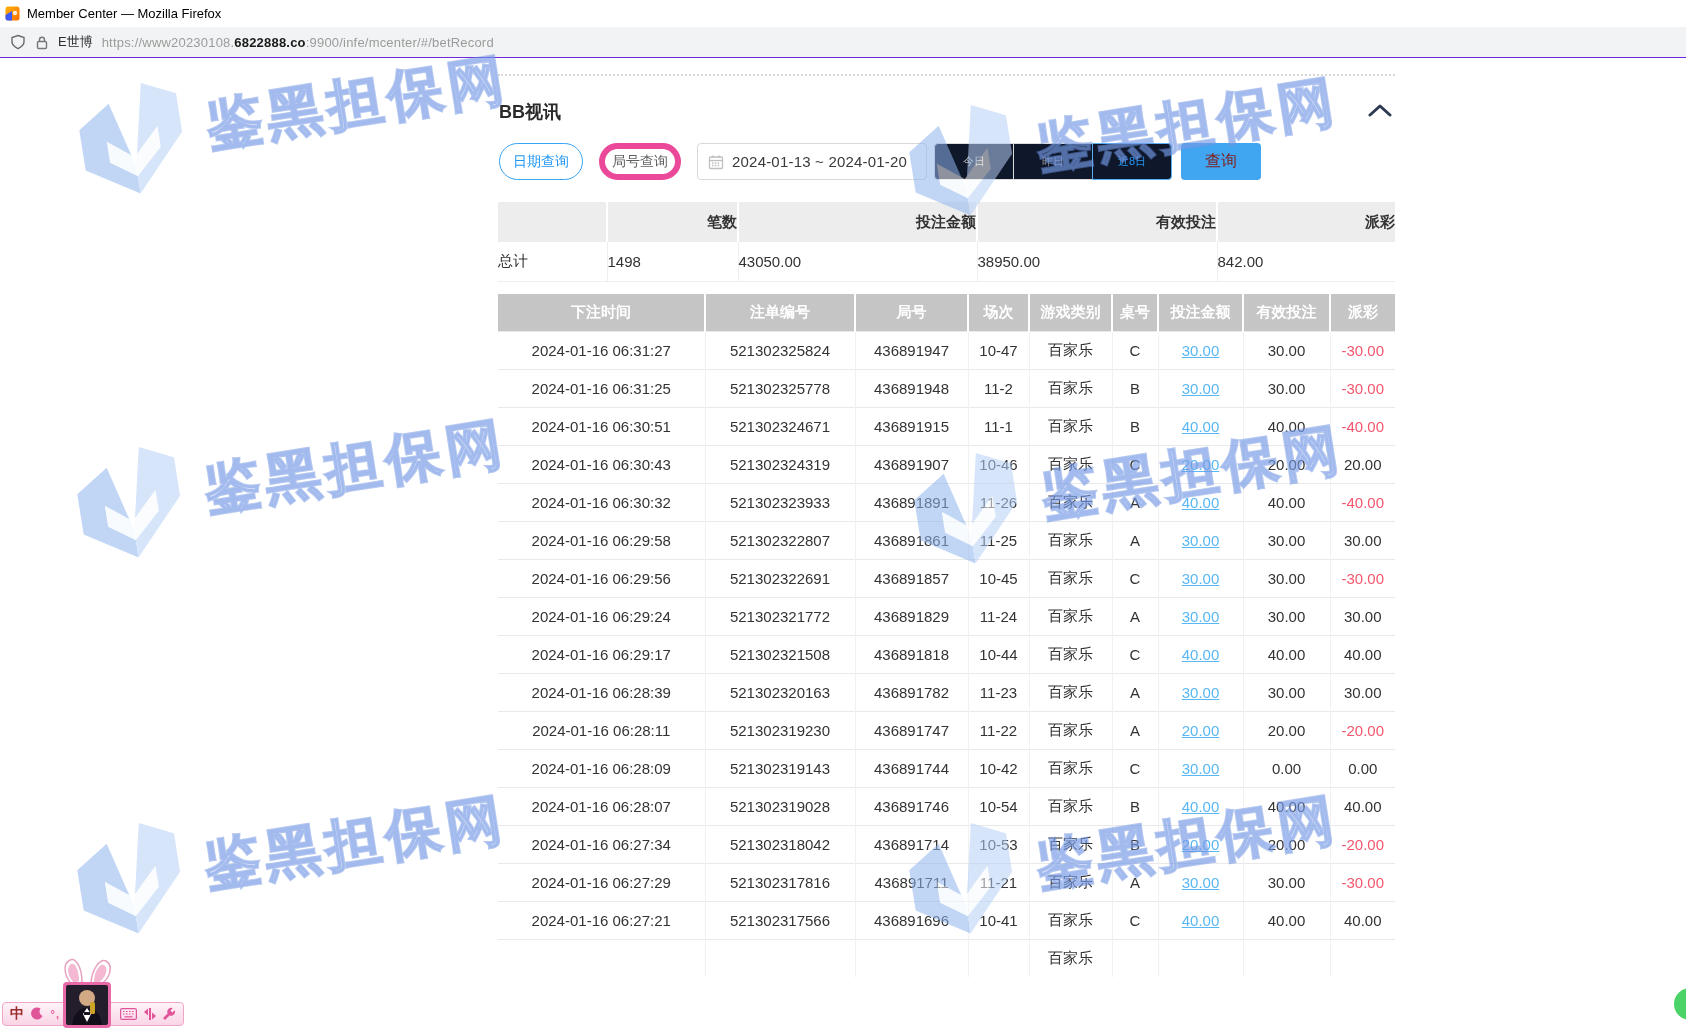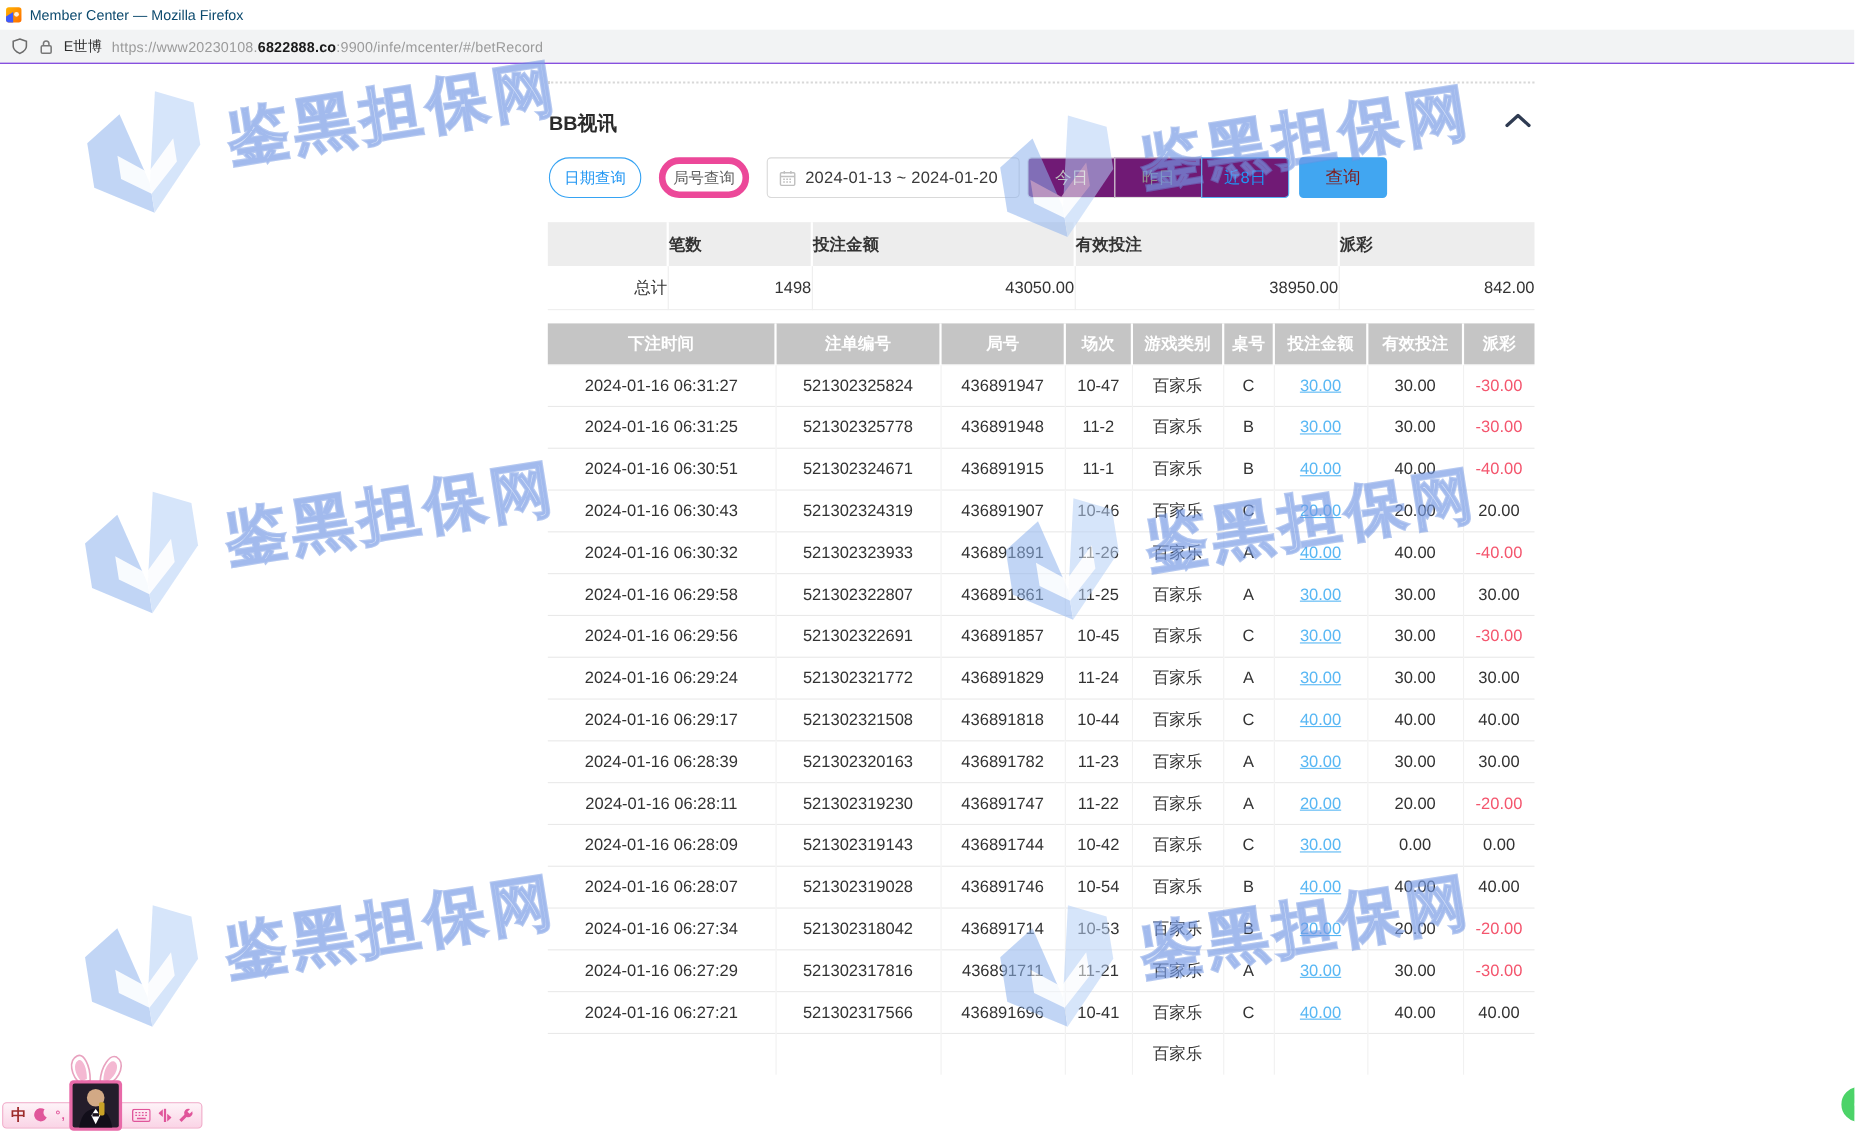--- a/index.html
+++ b/index.html
@@ -3,21 +3,21 @@
 <meta charset="utf-8">
 <style>
   * { box-sizing: border-box; margin: 0; padding: 0; }
   html,body { width:1686px; height:1030px; overflow:hidden; background:#fff;
               font-family:"Liberation Sans", sans-serif; }
   .page { position:relative; width:1686px; height:1030px; overflow:hidden; background:#fff; }
 
   
   .titlebar { position:absolute; left:0; top:0; width:100%; height:27px; background:#fff;
               display:flex; align-items:center; gap:7px; padding-left:5px; }
-  .titlebar .title { font-size:13px; color:#0c4a6e; }
+  .titlebar .title { font-size:13px; color:#000000; }
   .urlbar { position:absolute; left:0; top:27px; width:100%; height:31px; background:#f2f3f4;
             border-bottom:1px solid #6d28d9; display:flex; align-items:center; gap:9px; padding-left:10px; }
   .urlbar .site { font-size:13px; color:#2b2b2b; }
   .urlbar .url { font-size:13px; color:#9b9b9b; letter-spacing:.2px; }
   .urlbar .url .u2 { color:#1b1b1b; font-weight:700;text-align:right; }
   .icon16 { display:inline-flex; align-items:center; }
 
   
   .main { position:absolute; left:498px; top:58px; width:897px; }
   .dotted { position:absolute; left:0; top:16px; width:897px; border-top:2px dotted #d8d8d8; }
@@ -25,34 +25,34 @@
   .chev { position:absolute; left:870px; top:45px; cursor:pointer; }
 
   .filters { position:absolute; left:1px; top:85px; display:flex; align-items:center; }
   .pill { height:37px; border-radius:19px; background:#fff; font-size:14px; cursor:pointer; }
   .pill.blue { width:84px; border:1px solid #36a3f3; color:#2196f3; }
   .pill.gray { width:82px; border:6px solid #ec4899; color:#5f5f5f; margin-left:16px; }
   .datebox { width:230px; height:37px; margin-left:16px; border:1px solid #d9d9d9; border-radius:4px;
              display:flex; align-items:center; gap:8px; padding-left:10px; background:#fff; cursor:pointer; }
   .datebox .dtxt { font-size:15px; color:#3a3a3a; font-weight:500; letter-spacing:.2px; }
   .seg { display:flex; margin-left:7px; }
-  .seg-btn { width:80px; height:37px; background:#701a75; border:1px solid #dcdcdc; font-size:15px;
+  .seg-btn { width:80px; height:37px; background:#0f172a; border:1px solid #dcdcdc; font-size:11px;
              color:#8f8f8f; cursor:pointer; margin-left:-1px; }
   .seg-btn:first-child { border-radius:4px 0 0 4px; margin-left:0; color:#bdbdbd; }
   .seg-btn.on { border:1px solid #57b1f3; color:#2196f3; border-radius:0 4px 4px 0; position:relative; z-index:2; }
   .btn-primary { width:80px; height:37px; margin-left:9px; background:#41a6f1; border:none; border-radius:4px;
                  color:#7f1d1d; font-size:16px; cursor:pointer; }
 
   
   table { border-collapse:collapse; table-layout:fixed; }
   .summary { position:absolute; left:0; top:144px; width:897px; }
   .summary th { height:40px; background:#ededed; font-size:15px; font-weight:700; color:#333;
-                border-right:2px solid #fff; text-align:left; }
+                border-right:2px solid #fff; text-align:right; }
   .summary th:last-child { border-right:none; }
-  .summary td { height:39px; background:#fff; font-size:15px; color:#333; text-align:right;
+  .summary td { height:39px; background:#fff; font-size:15px; color:#333; text-align:left;
                 border:1px solid #eee; border-top:none; }
   .summary td:first-child { border-left:none; }
   .summary td:last-child { border-right:none; }
 
   .bets { position:absolute; left:0; top:236px; width:897px; }
   .bets th { height:37px; background:#c5c5c5; color:#fff; font-size:15px; font-weight:700;
              border-right:2px solid #fff; text-align:center; }
   .bets th:last-child { border-right:none; }
   .bets td { height:38px; font-size:15px; color:#333; text-align:center; background:#fff;
              border-top:1px solid #e9e9e9; border-left:1px solid #f1f1f1; }

